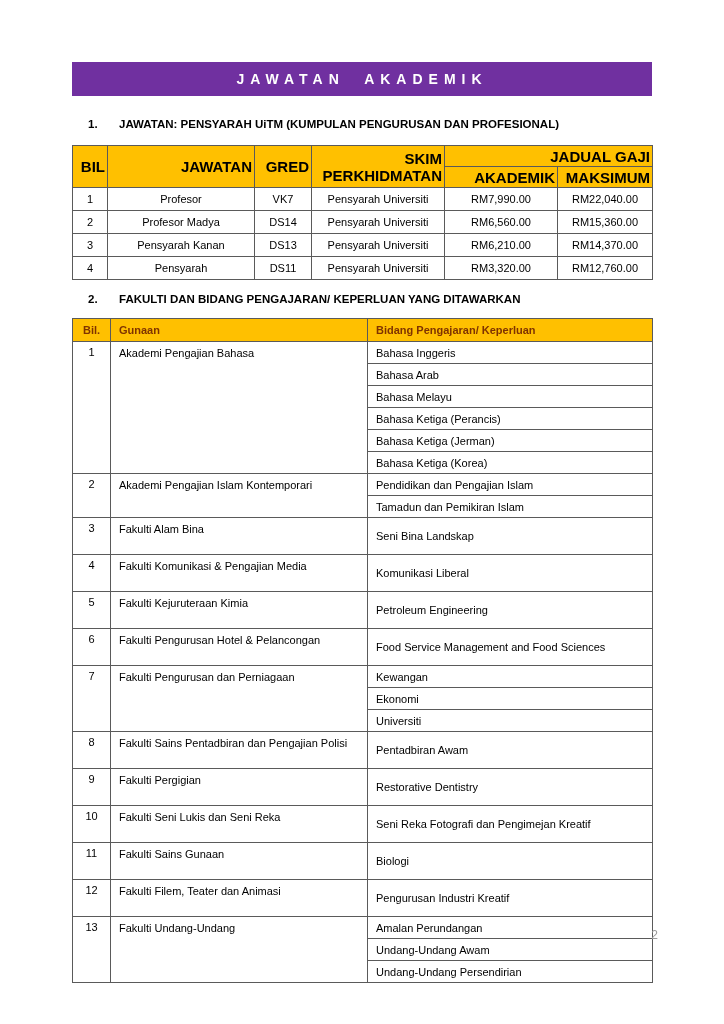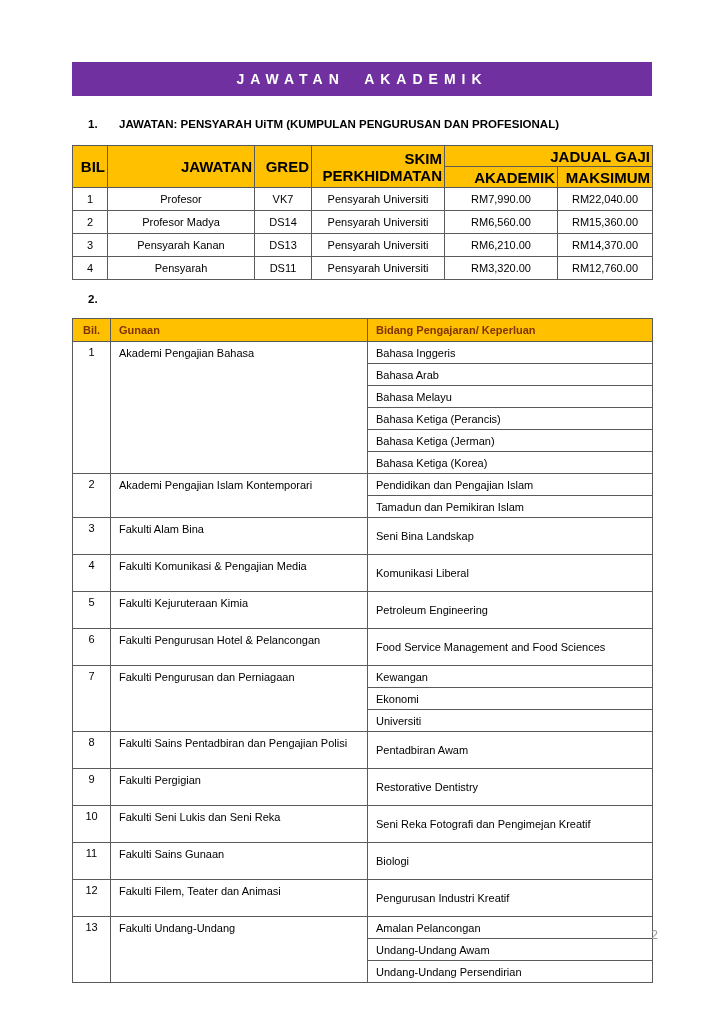--- a/index.html
+++ b/index.html
@@ -113,20 +113,21 @@
         <td>DS11</td>
         <td>Pensyarah Universiti</td>
         <td>RM3,320.00</td>
         <td>RM12,760.00</td>
       </tr>
     </tbody>
   </table>
 
   <div class="section-heading" id="sec2">
     <span class="sec-num">2.</span>
+    <span class="sec-title">FAKULTI DAN BIDANG PENGAJARAN/ KEPERLUAN YANG DITAWARKAN</span>
   </div>
 
   <table class="t2">
     <colgroup>
       <col style="width:38px">
         <col style="width:257px">
         <col style="width:285px">
     </colgroup>
     <thead>
       <tr>
@@ -229,21 +230,21 @@
 
       <tr>
         <td class="bil">12</td>
         <td class="fak">Fakulti Filem, Teater dan Animasi</td>
         <td class="bid">Pengurusan Industri Kreatif</td>
       </tr>
 
       <tr>
         <td class="bil" rowspan="3">13</td>
         <td class="fak" rowspan="3">Fakulti Undang-Undang</td>
-        <td class="bid">Amalan Pelancongan</td>
+        <td class="bid">Amalan Perundangan</td>
       </tr>
       <tr>
           <td class="bid">Undang-Undang Awam</td>
         </tr>
       <tr>
           <td class="bid">Undang-Undang Persendirian</td>
         </tr>
     </tbody>
   </table>
 

